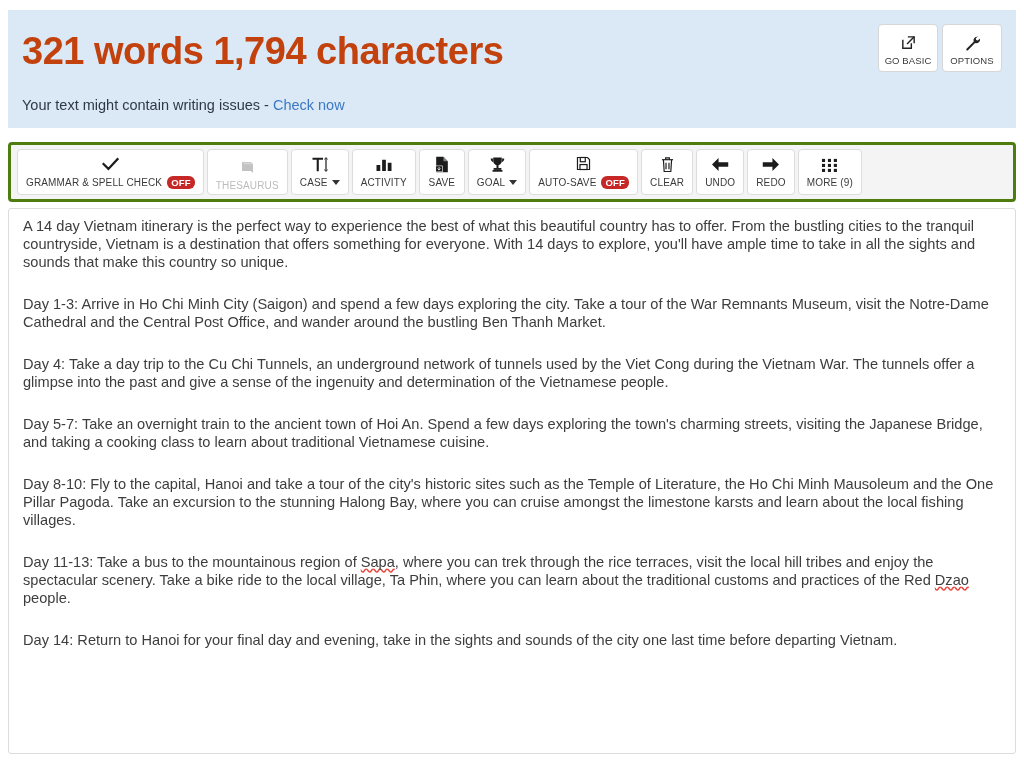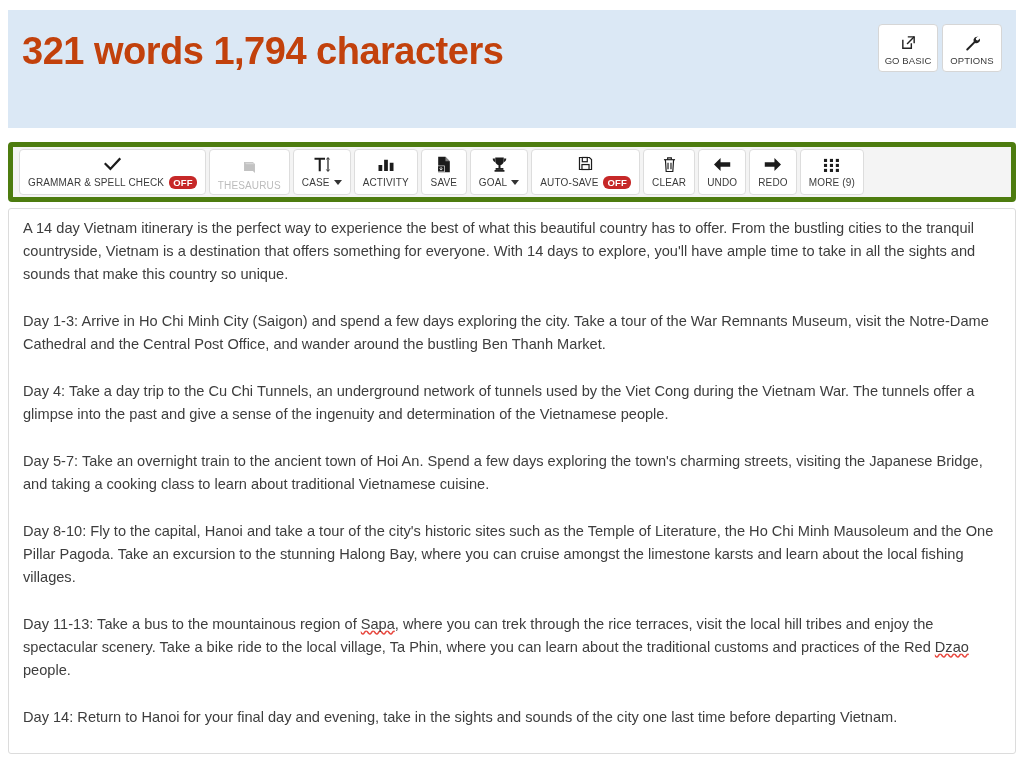--- a/index.html
+++ b/index.html
@@ -76,21 +76,21 @@
   }
 
   
   .toolbar {
     position: absolute;
     left: 8px;
     top: 142px;
     width: 1008px;
     height: 60px;
     background: #f4f4f4;
-    border: 5px solid #4d7c0f;
+    border: 3px solid #4d7c0f;
     border-radius: 4px;
     display: flex;
     align-items: center;
     padding: 4px 6px;
   }
   .tb-btn {
     height: 46px;
     background: #ffffff;
     border: 1px solid #dddddd;
     border-radius: 4px;
@@ -153,37 +153,40 @@
     height: 546px;
     background: #ffffff;
     border: 1px solid #dcdcdc;
     border-radius: 3px;
     padding: 8px 14px 0 14px;
     overflow: hidden;
   }
   .editor p {
     margin: 0 0 24px 0;
     font-size: 14.6px;
-    line-height: 23px;
+    line-height: 18px;
     color: #3d3d3d;
   }
   .misspell {
     text-decoration: underline wavy #e8483f;
     text-decoration-skip-ink: none;
     text-underline-offset: 1px;
   }
 
   
   svg { display: block; }
 </style>
 </head>
 <body>
 
 <div class="header-banner">
   <div class="header-title">321 words 1,794 characters</div>
+  <div class="header-sub">
+    <span>Your text might contain writing issues - </span><a class="check-link" href="#">Check now</a>
+  </div>
 
   <div class="header-actions">
     <div class="hdr-btn">
       <span class="ic">
         <svg width="17" height="17" viewBox="0 0 24 24" fill="none" stroke="#222" stroke-width="2">
           <path d="M4 8v12h12v-7"></path>
             <path d="M11 4h9v9"></path>
             <path d="M20 4L10 14"></path>
         </svg>
       </span>

